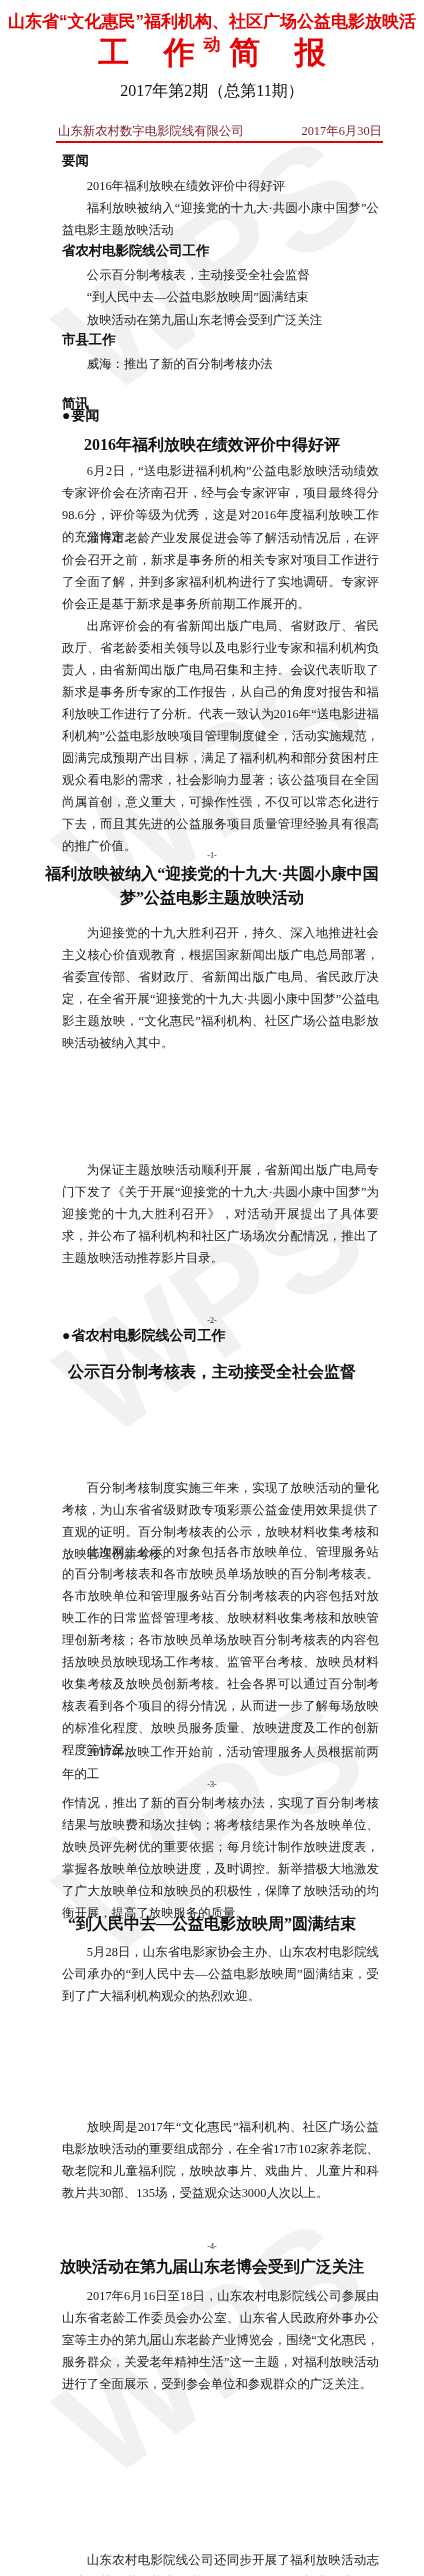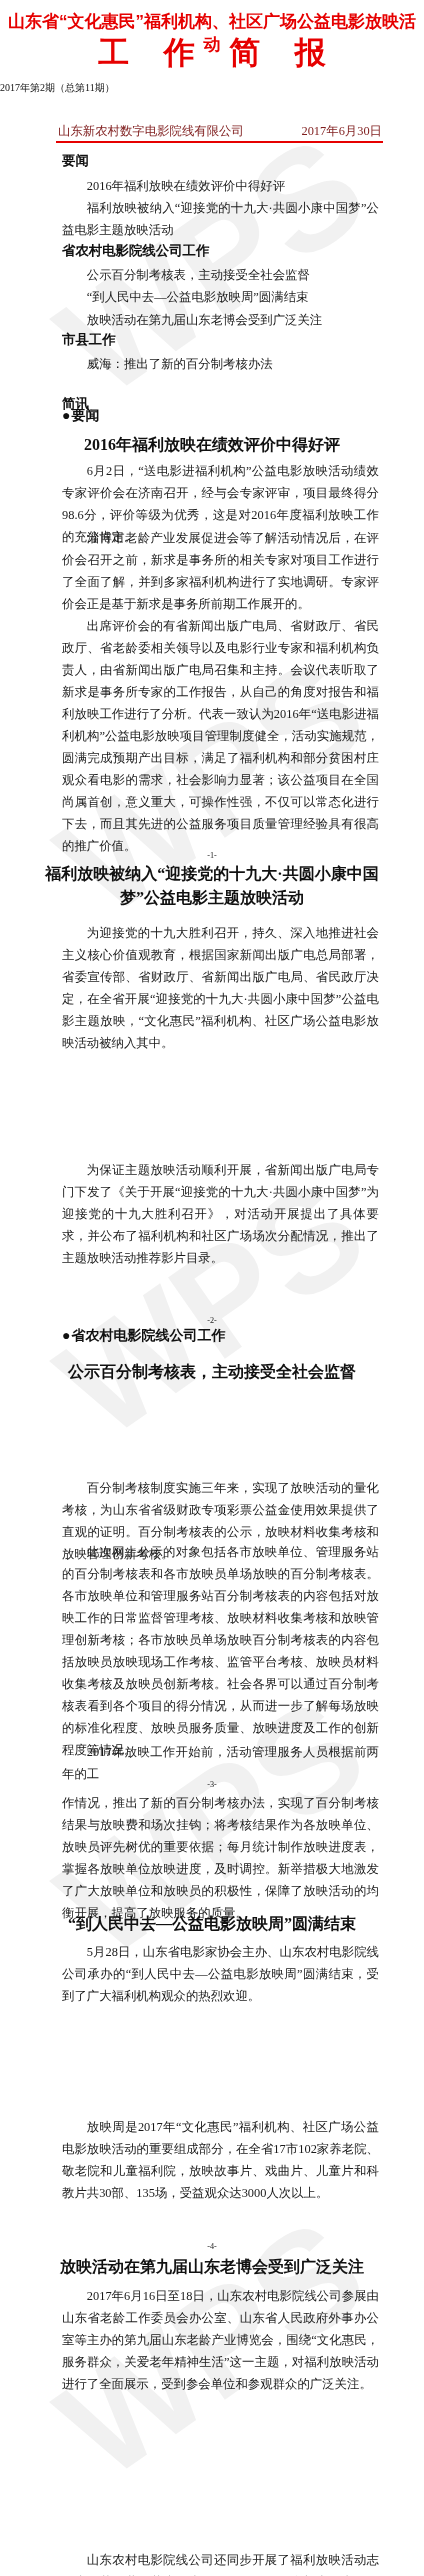--- a/index.html
+++ b/index.html
@@ -37,22 +37,22 @@
     text-align: center;
     font-family: "Liberation Serif", serif;
     font-weight: bold;
     font-size: 31px;
     letter-spacing: 13.4px;
     text-indent: 13.4px;
     color: #e60000;
   }
   .issue {
     left: 0; width: 100%;
-    text-align: left;
-    font-size: 10px;
+    text-align: center;
+    font-size: 16px;
     color: #111111;
   }
   .pubrow {
     left: 58px; width: 324px;
     display: flex;
     justify-content: space-between;
     font-size: 12.4px;
     color: #7f1d1d;
     align-items: flex-end;
   }

